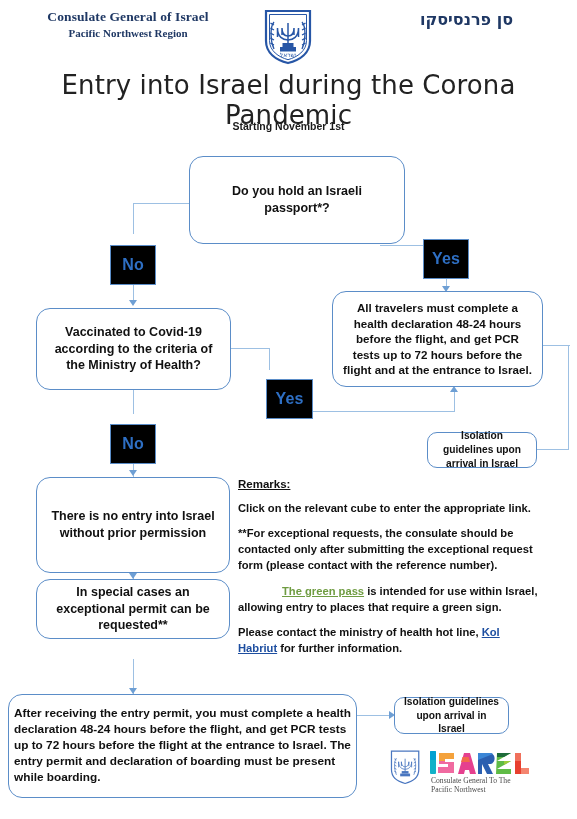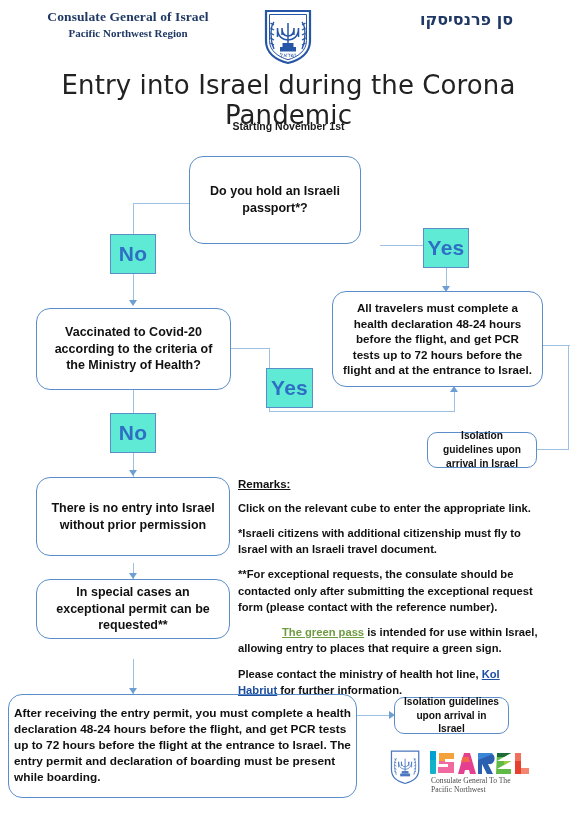--- a/index.html
+++ b/index.html
@@ -50,24 +50,25 @@
     display:flex;align-items:center;justify-content:center;
     text-align:center;color:#111;
     font-weight:600;
     padding:4px 8px;
     line-height:1.35;
   }
   .node.small{border-radius:10px;}
 
   .yn{
     position:absolute;box-sizing:border-box;
-    border:1.4px solid #5b8dc8;background:#5eead4;
+    border:1.4px solid #5b8dc8;background:#000000;
     display:flex;align-items:center;justify-content:center;
-    color:#2e6fc4;font-weight:bold;font-size:21px;
+    color:#2e6fc4;font-weight:bold;font-size:16px;
     letter-spacing:.2px;
+    margin-top:11px;
   }
 
   
   .ln{position:absolute;background:#9dc0e3;}
   .lnv{width:1.4px;}
   .lnh{height:1.4px;}
   .arw{position:absolute;width:0;height:0;}
   .arw-d{border-left:4px solid transparent;border-right:4px solid transparent;border-top:6px solid #6e9fd4;}
   .arw-u{border-left:4px solid transparent;border-right:4px solid transparent;border-bottom:6px solid #6e9fd4;}
   .arw-l{border-top:4px solid transparent;border-bottom:4px solid transparent;border-right:6px solid #6e9fd4;}
@@ -155,72 +156,71 @@
 
   <div class="ln lnv" style="left:133px;top:563px;height:17px;"></div>
   <div class="arw arw-d" style="left:129px;top:573px;"></div>
 
   <div class="ln lnv" style="left:133px;top:659px;height:35px;"></div>
   <div class="arw arw-d" style="left:129px;top:688px;"></div>
 
   <div class="ln lnh" style="left:356px;top:715px;width:36px;"></div>
   <div class="arw" style="left:389px;top:711px;border-top:4px solid transparent;border-bottom:4px solid transparent;border-left:6px solid #6e9fd4;"></div>
 
-  <div class="node" style="left:189px;top:156px;width:172px;height:88px;font-size:12.5px;">
+  <div class="node" style="left:189px;top:156px;width:216px;height:88px;font-size:12.5px;">
     <span>Do you hold an Israeli passport*?</span>
   </div>
 
   <div class="yn" style="left:110px;top:234px;width:46px;height:40px;">
     <span>No</span>
   </div>
 
   <div class="yn" style="left:423px;top:228px;width:46px;height:40px;">
     <span>Yes</span>
   </div>
 
   <div class="node" style="left:332px;top:291px;width:211px;height:96px;font-size:11.6px;">
     <span>All travelers must complete a health declaration 48-24 hours before the flight, and get PCR tests up to 72 hours before the flight and at the entrance to Israel.</span>
   </div>
 
   <div class="node" style="left:36px;top:308px;width:195px;height:82px;font-size:12.5px;">
-    <span>Vaccinated to Covid-20 according to the criteria of the Ministry of Health?</span>
+    <span>Vaccinated to Covid-19 according to the criteria of the Ministry of Health?</span>
   </div>
 
   <div class="yn" style="left:266px;top:368px;width:47px;height:40px;">
     <span>Yes</span>
   </div>
 
   <div class="yn" style="left:110px;top:413px;width:46px;height:40px;">
     <span>No</span>
   </div>
 
   <div class="node small" style="left:427px;top:432px;width:110px;height:36px;font-size:10.2px;">
     <span>Isolation guidelines upon arrival in Israel</span>
   </div>
 
-  <div class="node" style="left:36px;top:477px;width:194px;height:79px;font-size:12.5px;">
+  <div class="node" style="left:36px;top:477px;width:194px;height:96px;font-size:12.5px;">
     <span>There is no entry into Israel without prior permission</span>
   </div>
 
   <div class="node" style="left:36px;top:579px;width:194px;height:60px;font-size:12.5px;">
     <span>In special cases an exceptional permit can be requested**</span>
   </div>
 
   <div class="node" style="left:8px;top:694px;width:349px;height:104px;font-size:11.8px;justify-content:flex-start;text-align:left;padding:6px 5px;">
     <span>After receiving the entry permit, you must complete a health declaration 48-24 hours before the flight, and get PCR tests up to 72 hours before the flight at the entrance to Israel. The entry permit and declaration of boarding must be present while boarding.</span>
   </div>
 
   <div class="node small" style="left:394px;top:697px;width:115px;height:37px;font-size:10.2px;">
     <span>Isolation guidelines upon arrival in Israel</span>
   </div>
 
   <div class="remarks">
     <div class="h">Remarks:</div>
     <p>Click on the relevant cube to enter the appropriate link.</p>
-    <p>*Israeli citizens with additional citizenship must fly to Israel with an Israeli travel document.</p>
     <p>**For exceptional requests, the consulate should be contacted only after submitting the exceptional request form (please contact with the reference number).</p>
     <p><a class="lnk-green" href="#">The green pass</a><span> is intended for use within Israel, allowing entry to places that require a green sign.</span></p>
     <p><span>Please contact the ministry of health hot line, </span><a class="lnk-blue" href="#">Kol Habriut</a><span> for further information.</span></p>
   </div>
 
   <div class="logo-wrap">
     <svg viewBox="0 0 180 48" width="180" height="48">
 
       <g transform="translate(0,2) scale(0.62)">
         <path d="M4 2 H48 V32 C48 44 38 51 26 54 C14 51 4 44 4 32 Z" fill="#fff" stroke="#4a77c0" stroke-width="2"></path>

